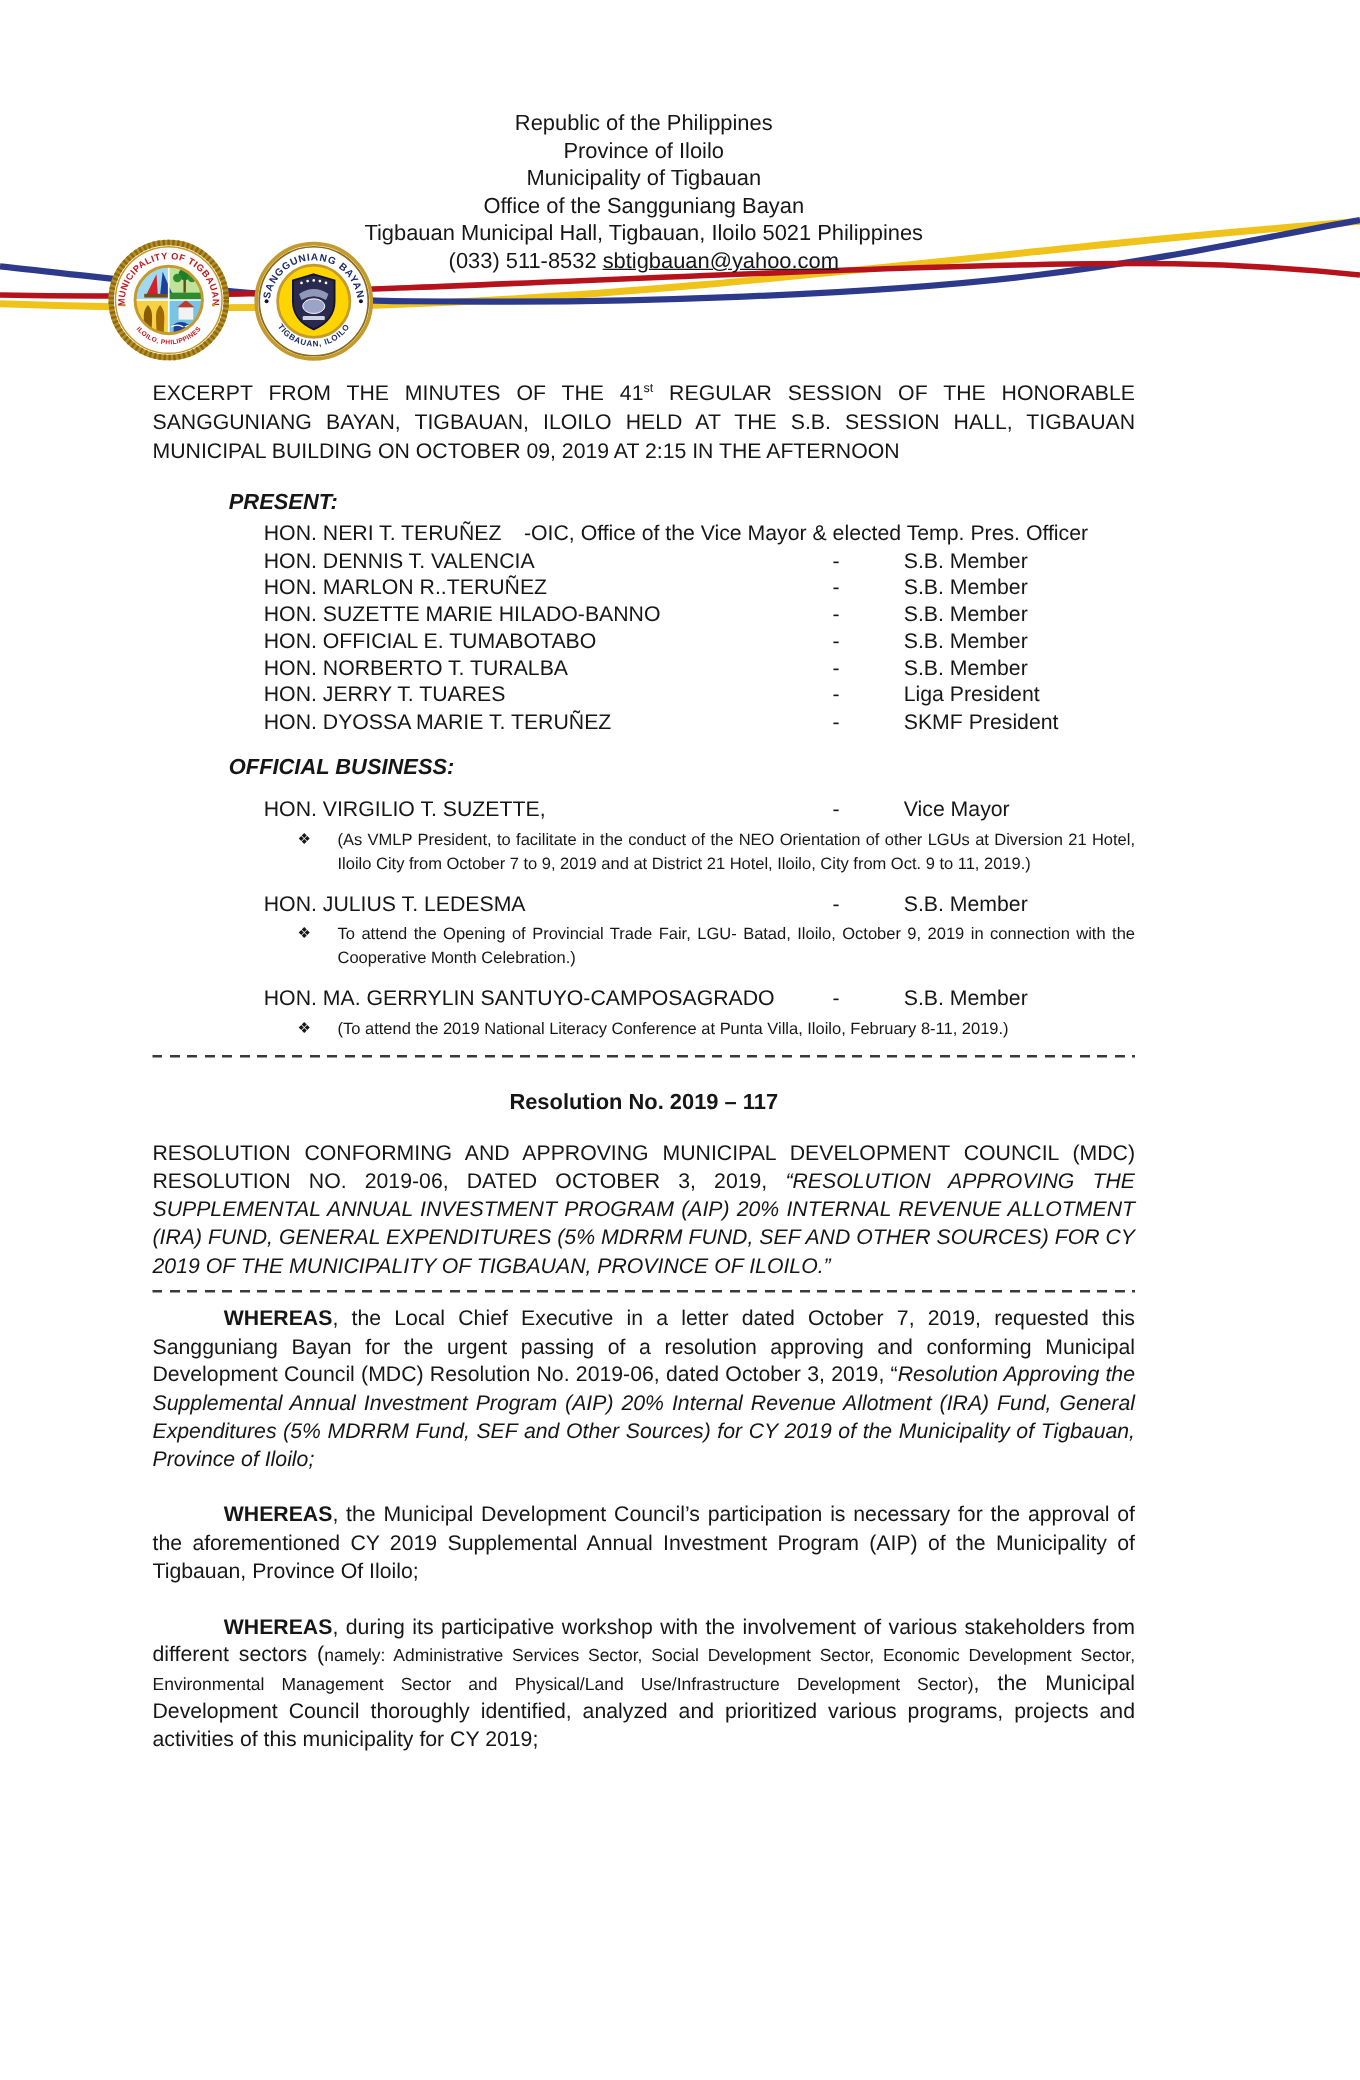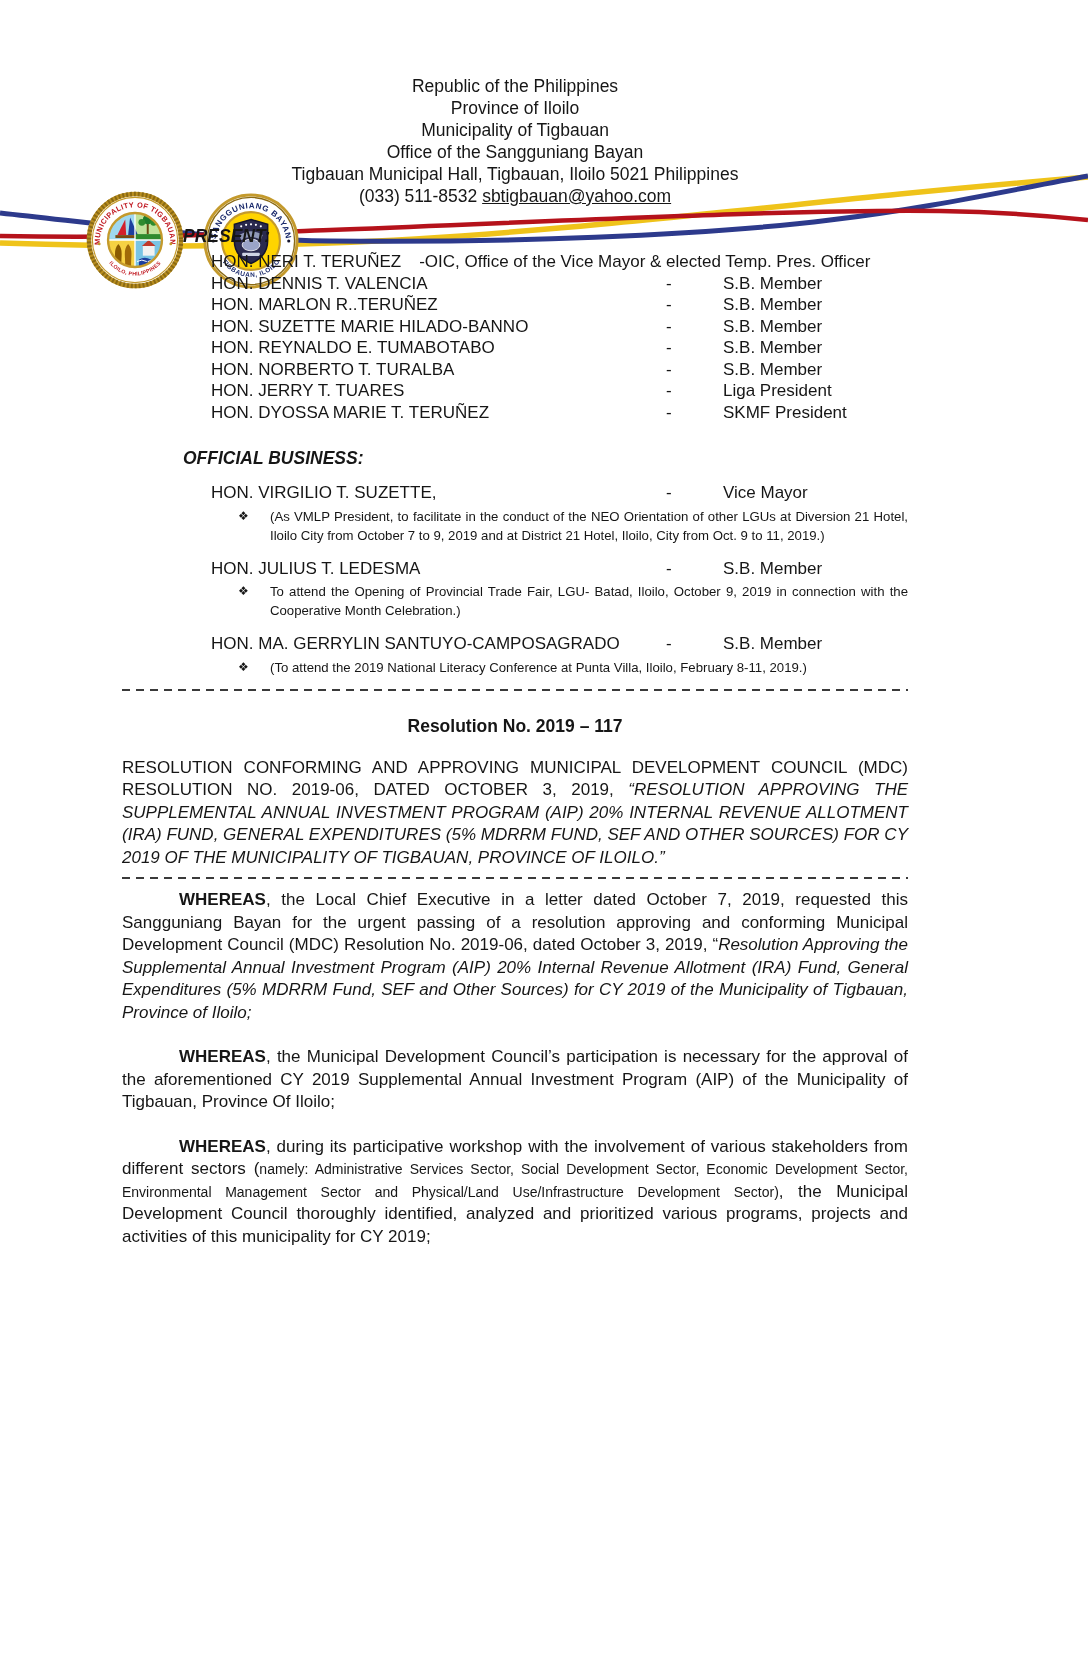--- a/index.html
+++ b/index.html
@@ -6,30 +6,30 @@
   .page {
     position:relative; width:1088px; height:1664px; margin:0 auto;
     background:#ffffff; overflow:hidden;
     font-family:"Liberation Sans", sans-serif; color:#161616;
   }
   .ribbon { position:absolute; left:0; top:0; }
   .seal { position:absolute; }
   .seal-municipal { left:86px; top:191px; }
   .seal-sb { left:202px; top:192px; }
 
-  .content { position:absolute; left:122px; top:0; width:786px; }
+  .content { position:absolute; left:122px; top:12px; width:786px; }
 
   .letterhead { margin-top:75px; text-align:center; font-size:17.5px; line-height:22px; }
   .email { text-decoration:underline; color:inherit; cursor:pointer; }
 
   .excerpt { margin:84px 0 0 0; text-align:justify; font-size:17px; line-height:23px; }
   .excerpt sup { font-size:10px; vertical-align:super; line-height:0; }
 
   .section-heading { margin:19px 0 4px 61px; font-weight:bold; font-style:italic; font-size:17.5px; line-height:21px; }
-  .ob-head { margin-top:25px; }
+  .ob-head { margin-top:15px; }
 
   .member-row { position:relative; padding-left:89px; font-size:17px; line-height:21.5px; white-space:nowrap; }
   .m-dash { position:absolute; left:544px; }
   .m-role { position:absolute; left:601px; }
   .leader-desc { font-size:17px; margin-left:18px; }
 
   .ob-entry { margin-top:13px; }
   .ob-note { display:flex; margin-top:3px; padding-left:116px; font-size:13.2px; line-height:19px; }
   .bullet { flex:none; width:32px; font-size:12px; }
   .note-text { flex:1; text-align:justify; }
@@ -137,20 +137,21 @@
       <div>Province of Iloilo</div>
       <div>Municipality of Tigbauan</div>
       <div>Office of the Sangguniang Bayan</div>
       <div>Tigbauan Municipal Hall, Tigbauan, Iloilo 5021 Philippines</div>
       <div>
         <span>(033) 511-8532</span>
         <a class="email">sbtigbauan@yahoo.com</a>
       </div>
     </div>
 
+    <p class="excerpt"><span>EXCERPT FROM THE MINUTES OF THE 41</span><sup>st</sup><span> REGULAR SESSION OF THE HONORABLE SANGGUNIANG BAYAN, TIGBAUAN, ILOILO HELD AT THE S.B. SESSION HALL, TIGBAUAN MUNICIPAL BUILDING ON OCTOBER 09, 2019 AT 2:15 IN THE AFTERNOON</span></p>
 
     <div class="section-heading">PRESENT:</div>
 
     <div class="member-row">
       <span class="m-name">HON. NERI T. TERUÑEZ</span><span class="leader-desc">-OIC, Office of the Vice Mayor &amp; elected Temp. Pres. Officer</span>
     </div>
 
     <div class="member-row">
       <span class="m-name">HON. DENNIS T. VALENCIA</span>
       <span class="m-dash">-</span>
@@ -160,21 +161,21 @@
       <span class="m-name">HON. MARLON R..TERUÑEZ</span>
       <span class="m-dash">-</span>
       <span class="m-role">S.B. Member</span>
     </div>
     <div class="member-row">
       <span class="m-name">HON. SUZETTE MARIE HILADO-BANNO</span>
       <span class="m-dash">-</span>
       <span class="m-role">S.B. Member</span>
     </div>
     <div class="member-row">
-      <span class="m-name">HON. REYNALDO E. TUMABOTABO</span>
+      <span class="m-name">HON. OFFICIAL E. TUMABOTABO</span>
       <span class="m-dash">-</span>
       <span class="m-role">S.B. Member</span>
     </div>
     <div class="member-row">
       <span class="m-name">HON. NORBERTO T. TURALBA</span>
       <span class="m-dash">-</span>
       <span class="m-role">S.B. Member</span>
     </div>
     <div class="member-row">
       <span class="m-name">HON. JERRY T. TUARES</span>

